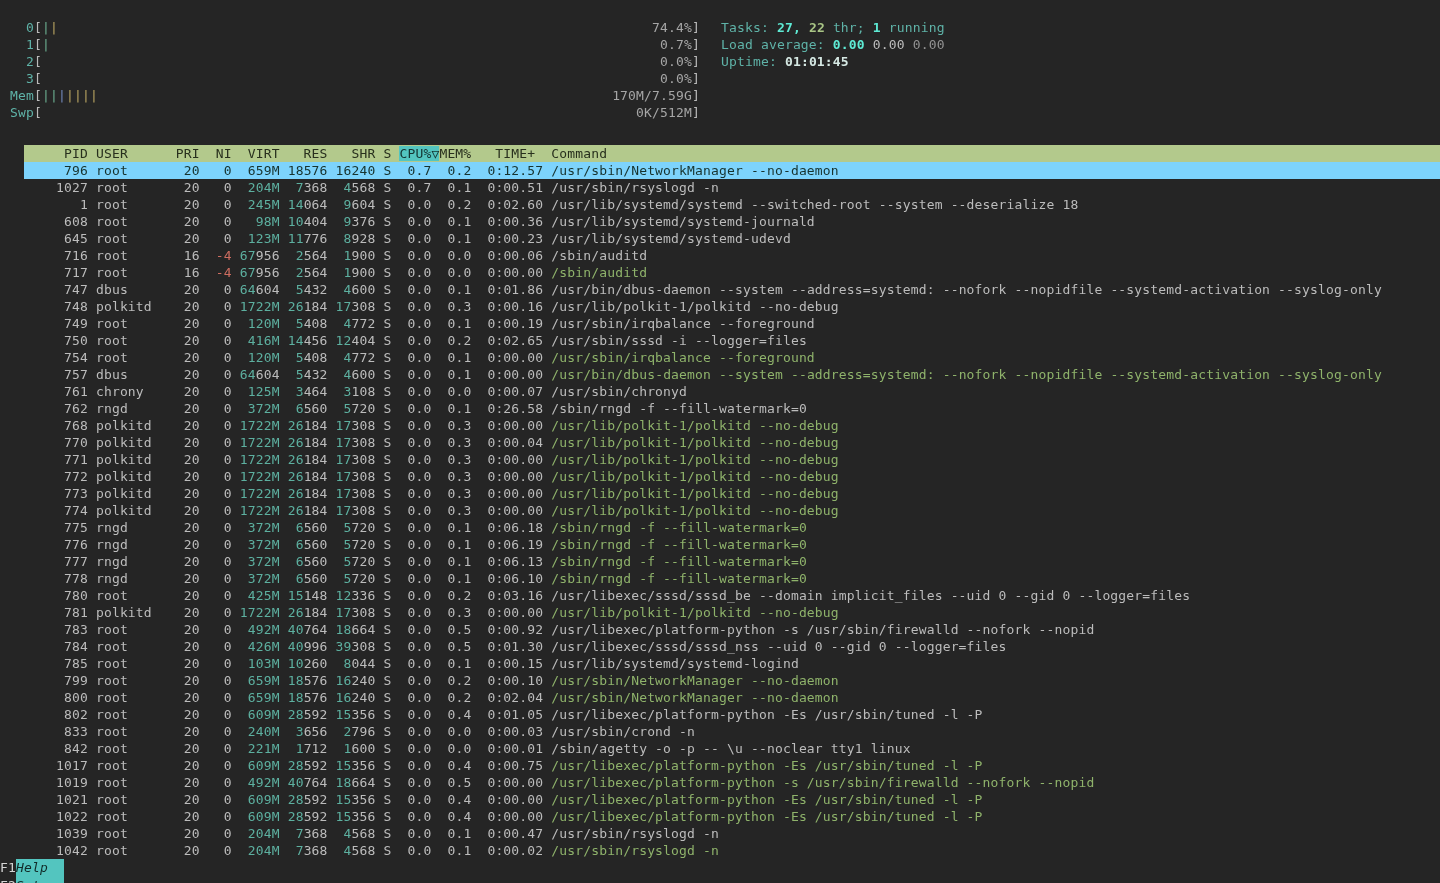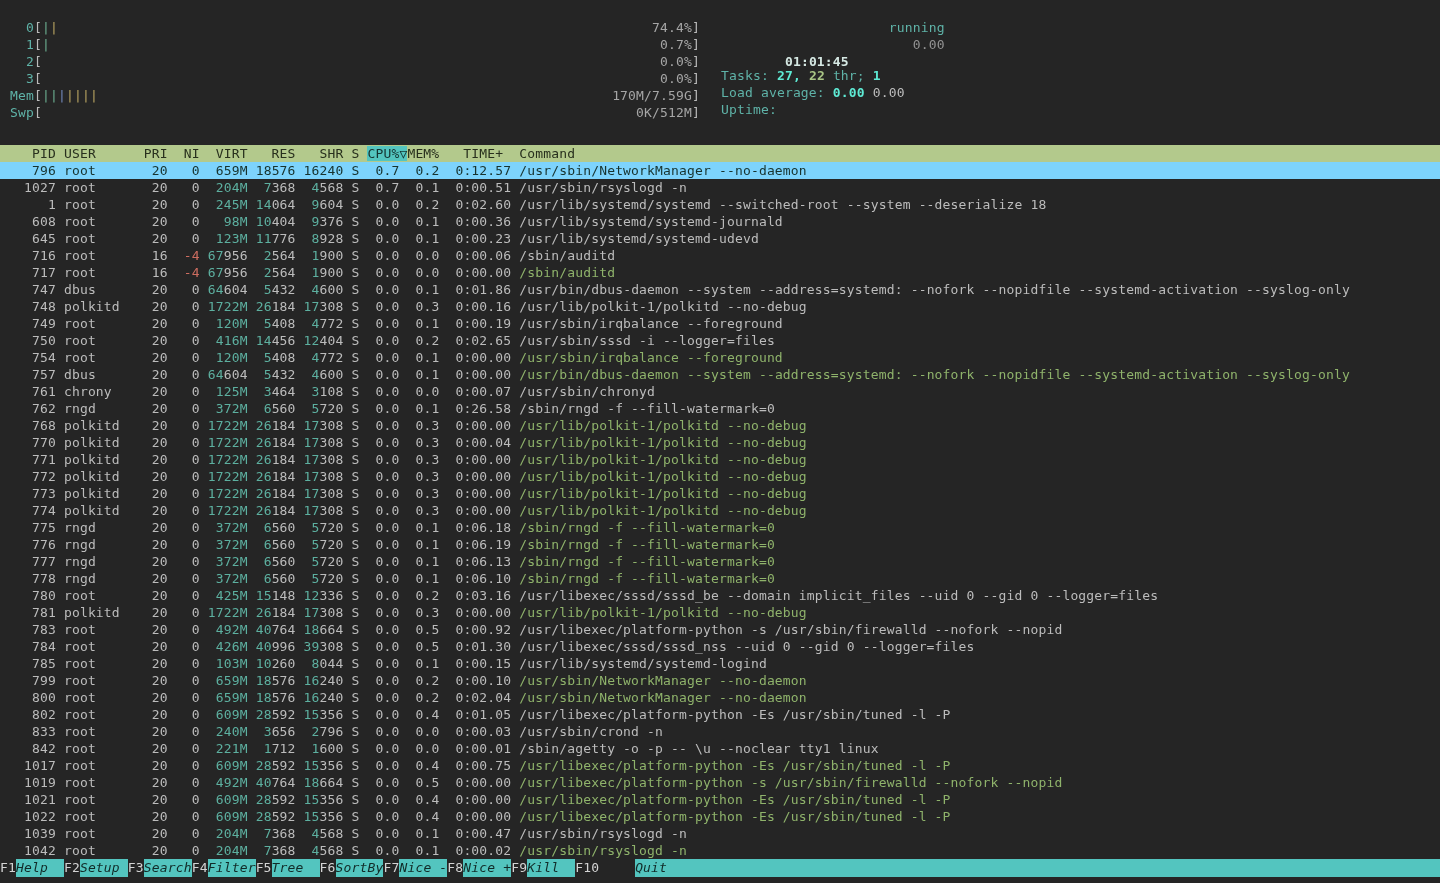--- a/index.html
+++ b/index.html
@@ -20,37 +20,37 @@
   .bar-yellow{color:#b5a15f;}
 
   
   .statuspanel{position:absolute;left:721px;top:19px;}
   .sline{display:flex;height:17px;line-height:17px;white-space:pre;}
   .lab{color:#5fb3a8;}
   .bw{color:#5eead4;font-weight:bold;}
   .bg2{color:#a9c585;font-weight:bold;}
   .dim{color:#929292;}
   .bcy{color:#d5e8e3;font-weight:bold;}
-  .mr{margin-right:8px;margin-top:48px;}
+  .mr{margin-right:8px;}
 
   
   .ptable{position:absolute;left:0;top:145px;width:1440px;}
-  .prow,.hrow{height:17px;line-height:17px;white-space:pre;padding-left:16px;overflow:hidden;}
+  .prow,.hrow{height:17px;line-height:17px;white-space:pre;padding-left:24px;overflow:hidden;margin-left:24px;}
   .hrow{background:#b3c98c;color:#28301d;}
   .hrow span{color:#28301d;}
   .hsort{background:#53c5bf;color:#143431 !important;}
   .c-text{color:#bcbcbc;}
   .c-teal{color:#5db0a0;}
   .c-red{color:#cd6d60;}
   .c-green{color:#8fb36b;}
   .sel{background:#7dd3fc;}
   .sel span{color:#17332f !important;}
 
   
-  .fnbar{position:absolute;left:0;top:859px;width:1440px;height:18px;display:flex;white-space:pre;line-height:18px;}
+  .fnbar{position:absolute;left:0;top:859px;width:1440px;height:18px;display:flex;white-space:pre;line-height:18px;flex-direction:column;}
   .fkey{color:#d4d4d4;}
   .flabel{background:#53c5bf;color:#112b28;font-style:italic;}
   .fill{flex:1;margin-left:36px;}
 </style>
 </head>
 <body>
 
 <div class="screen">
 
   <div class="meters" id="meters">

